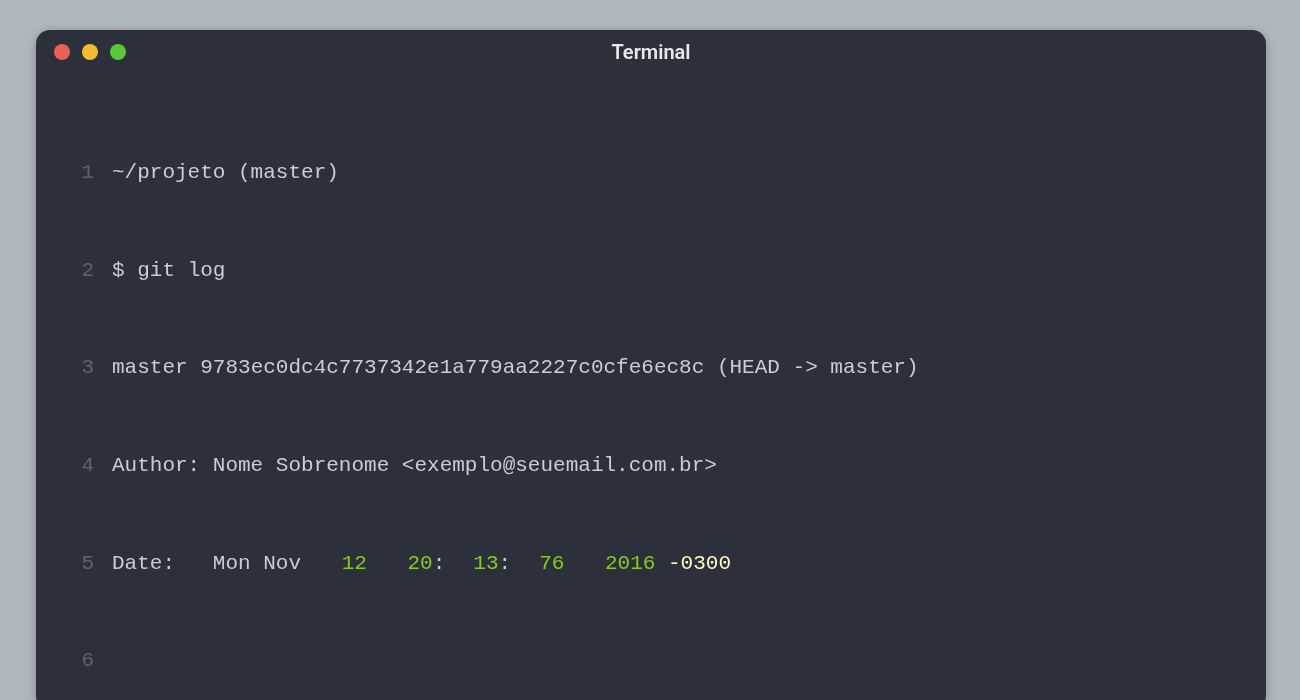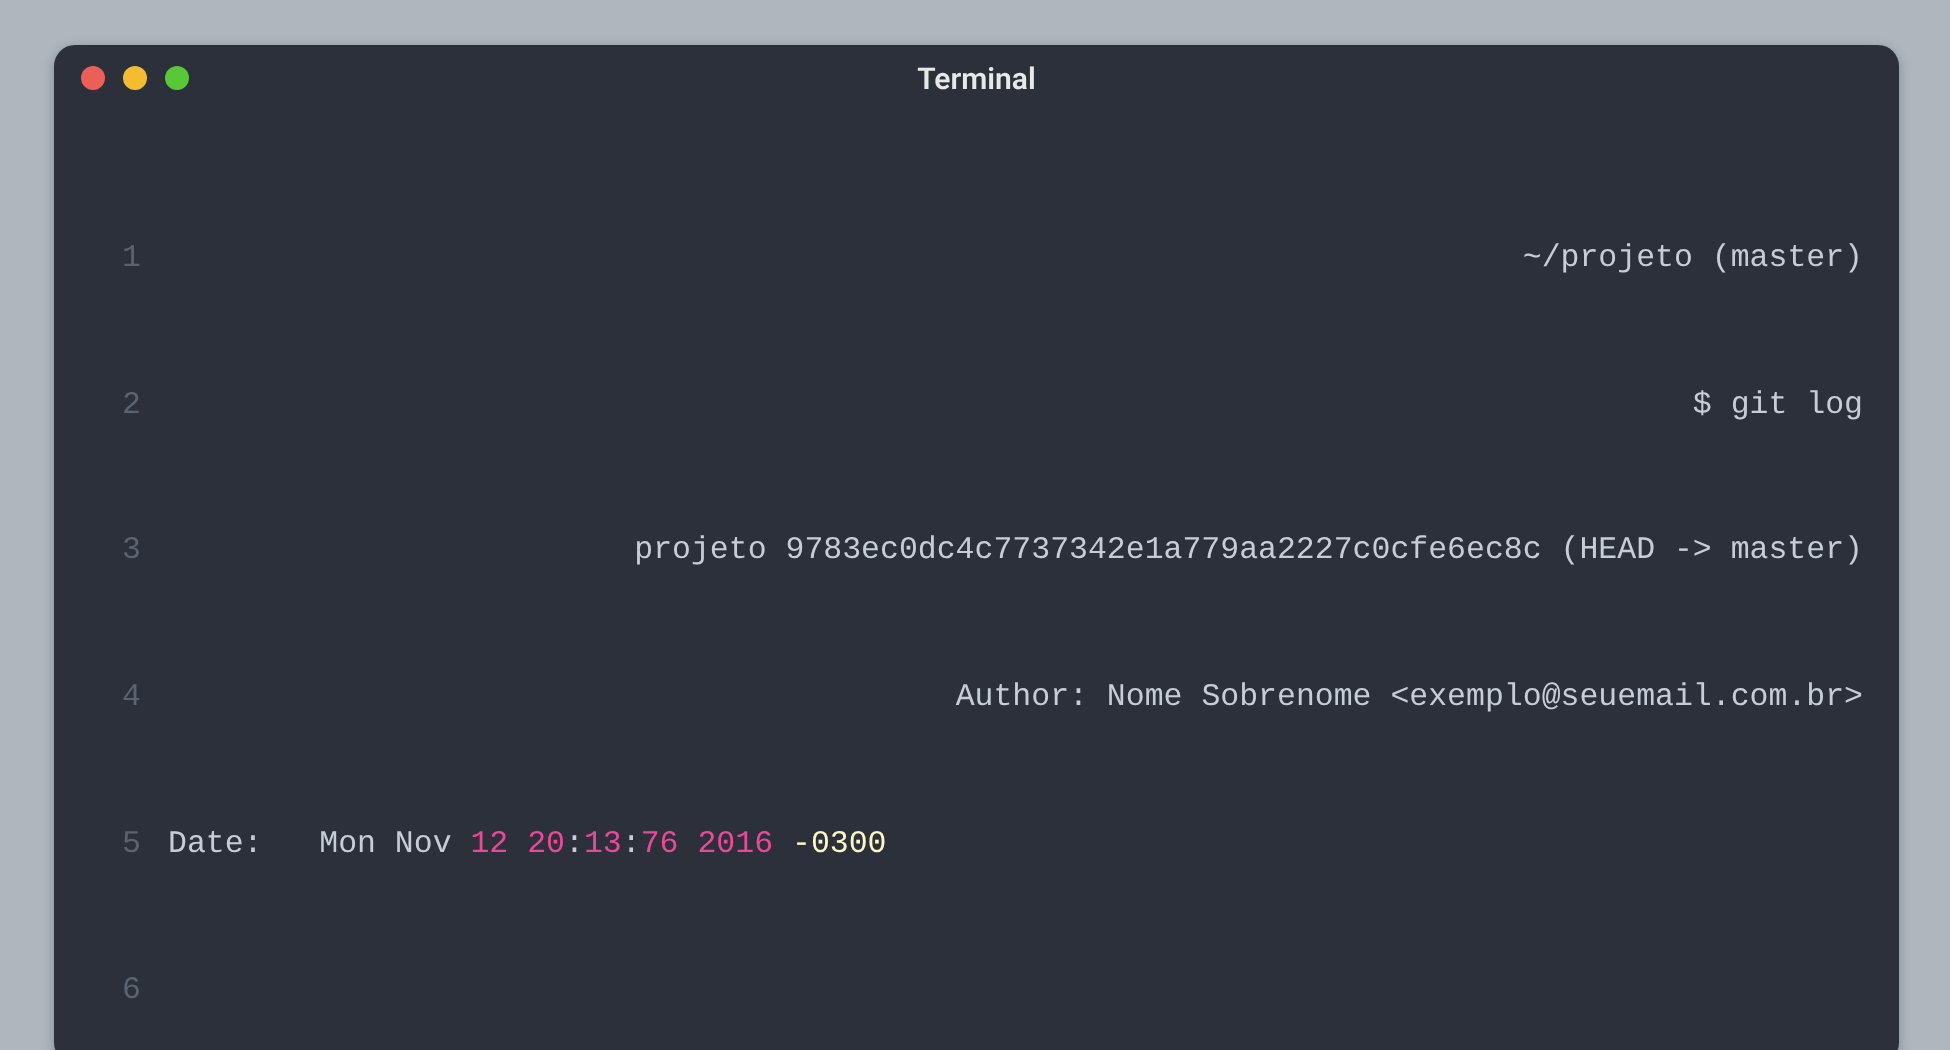--- a/index.html
+++ b/index.html
@@ -65,22 +65,22 @@
   .gutter {
     width: 56px;
     text-align: right;
     color: #5c6370;
     padding-right: 18px;
     user-select: none;
     flex-shrink: 0;
   }
   .content { flex: 1; }
   
-  .fg    { color: #c7cdd8; text-align: right; }  
-  .num   { color: #ec4899; }  
+  .fg    { color: #c7cdd8; }  
+  .num   { color: #84cc16; margin-left: 28px; }  
   .off   { color: #fef9c3; }  
 </style>
 </head>
 <body>
 
 <div class="window">
   <div class="titlebar">
     <div class="traffic">
       <div class="dot red"></div>
       <div class="dot yellow"></div>
@@ -93,21 +93,21 @@
     <div class="line">
       <span class="gutter">1</span>
       <span class="content fg">~/projeto (master)</span>
     </div>
     <div class="line">
       <span class="gutter">2</span>
       <span class="content fg"><span>$ </span><span>git log</span></span>
     </div>
     <div class="line">
       <span class="gutter">3</span>
-      <span class="content fg"><span>projeto </span><span>9783ec0dc4c7737342e1a779aa2227c0cfe6ec8c</span><span> (HEAD -&gt; master)</span></span>
+      <span class="content fg"><span>master </span><span>9783ec0dc4c7737342e1a779aa2227c0cfe6ec8c</span><span> (HEAD -&gt; master)</span></span>
     </div>
     <div class="line">
       <span class="gutter">4</span>
       <span class="content fg">Author: Nome Sobrenome &lt;exemplo@seuemail.com.br&gt;</span>
     </div>
     <div class="line">
       <span class="gutter">5</span>
       <span class="content"><span class="fg">Date:   Mon Nov </span><span class="num">12</span><span class="fg"> </span><span class="num">20</span><span class="fg">:</span><span class="num">13</span><span class="fg">:</span><span class="num">76</span><span class="fg"> </span><span class="num">2016</span><span class="fg"> </span><span class="off">-0300</span></span>
     </div>
     <div class="line">

